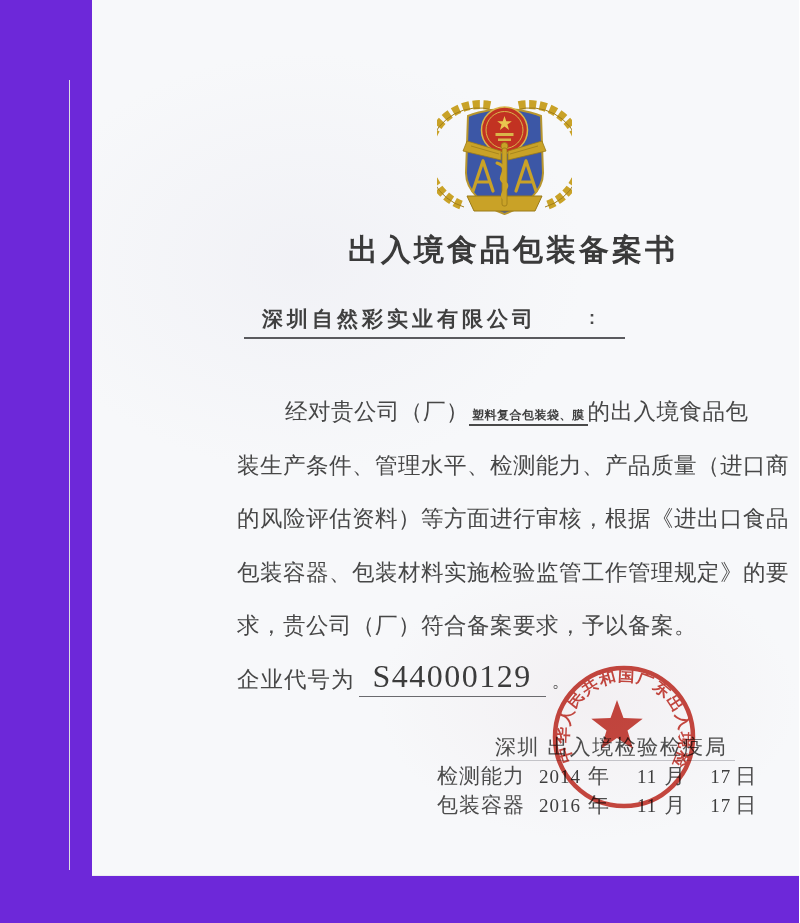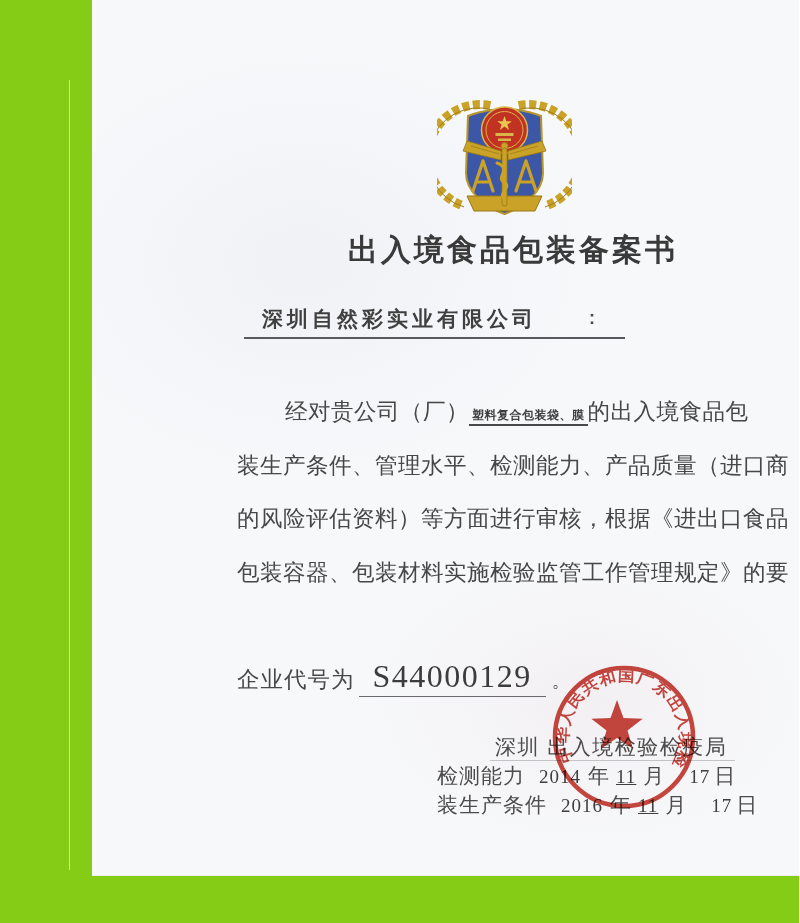--- a/index.html
+++ b/index.html
@@ -2,21 +2,21 @@
 <html><head>
 <meta charset="utf-8">
 <style>
   * { margin:0; padding:0; box-sizing:border-box; }
   body {
     font-family: "Liberation Sans", "DejaVu Sans", sans-serif;
     background:#ffffff;
   }
   .canvas {
     position:relative; width:799px; height:923px;
-    background:#84cc16; overflow:hidden;
+    background:#6d28d9; overflow:hidden;
   }
   .edge-line {
     position:absolute; left:69px; top:80px; width:1px; height:790px;
     background:#dcdce2;
   }
   .paper {
     position:absolute; left:92px; top:0; width:708px; height:876px;
     background:
       radial-gradient(ellipse 300px 200px at 70% 80%, rgba(230,215,220,0.25), transparent 70%),
       radial-gradient(ellipse 400px 300px at 30% 30%, rgba(235,235,242,0.5), transparent 70%),
@@ -88,21 +88,21 @@
     font-size:21px; color:#4c4c4c; letter-spacing:1px; white-space:nowrap;
   }
   .issue-row  { top:762px; }
   .expiry-row { top:791px; }
   .date-label { margin-right:14px; }
   .date-num {
     font-family:"Liberation Serif", "DejaVu Serif", serif;
     font-size:19px; color:#3e3e3e; letter-spacing:1px;
   }
   .n-year  { margin-right:7px; }
-  .n-month { margin-left:6px; margin-right:7px;text-decoration:underline; }
+  .n-month { margin-left:27px; margin-right:7px; }
   .n-day   { margin-left:24px; margin-right:4px; }
   
   .seal {
     position:absolute; left:459px; top:664px; width:146px; height:146px;
     mix-blend-mode:multiply; opacity:0.9;
   }
 </style>
 </head>
 <body>
 
@@ -156,38 +156,39 @@
     <div class="doc-title">出入境食品包装备案书</div>
 
     <div class="company">深圳自然彩实业有限公司</div>
     <div class="company-colon">:</div>
     <div class="company-underline"></div>
 
     <div class="body-line bl1"><span>经对贵公司（厂）</span><span class="product">塑料复合包装袋、膜</span><span>的出入境食品包</span></div>
     <div class="body-line bl2">装生产条件、管理水平、检测能力、产品质量（进口商</div>
     <div class="body-line bl3">的风险评估资料）等方面进行审核，根据《进出口食品</div>
     <div class="body-line bl4">包装容器、包装材料实施检验监管工作管理规定》的要</div>
+    <div class="body-line bl5">求，贵公司（厂）符合备案要求，予以备案。</div>
 
     <div class="code-line"><span>企业代号为</span><span class="code-value">S44000129</span><span class="code-period">。</span></div>
 
     <div class="authority">深圳 出入境检验检疫局</div>
     <div class="authority-underline"></div>
 
     <div class="date-row issue-row">
       <span class="date-label">检测能力</span>
       <span class="date-num n-year">2014</span>
       <span>年</span>
       <span class="date-num n-month">11</span>
       <span>月</span>
       <span class="date-num n-day">17</span>
       <span>日</span>
     </div>
 
     <div class="date-row expiry-row">
-      <span class="date-label">装生产条件</span>
+      <span class="date-label">包装容器</span>
       <span class="date-num n-year">2016</span>
       <span>年</span>
       <span class="date-num n-month">11</span>
       <span>月</span>
       <span class="date-num n-day">17</span>
       <span>日</span>
     </div>
 
     <div class="seal">
       <svg viewBox="0 0 146 146" width="146" height="146">

